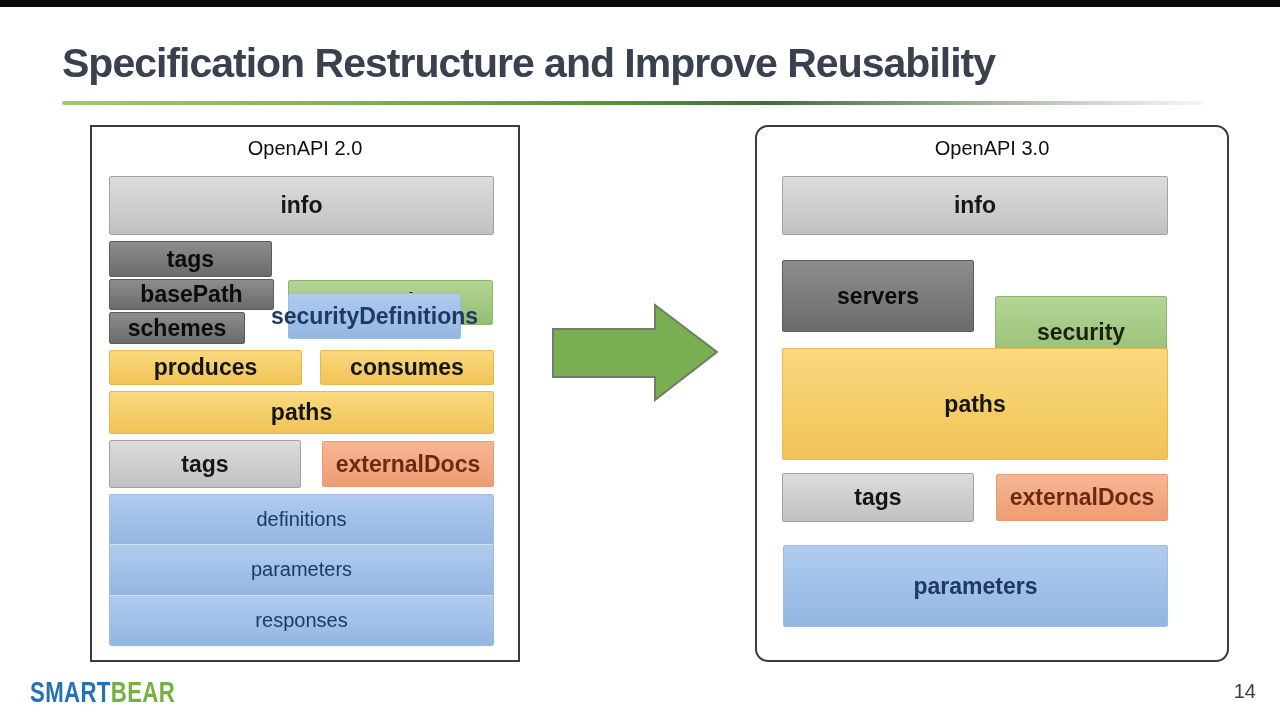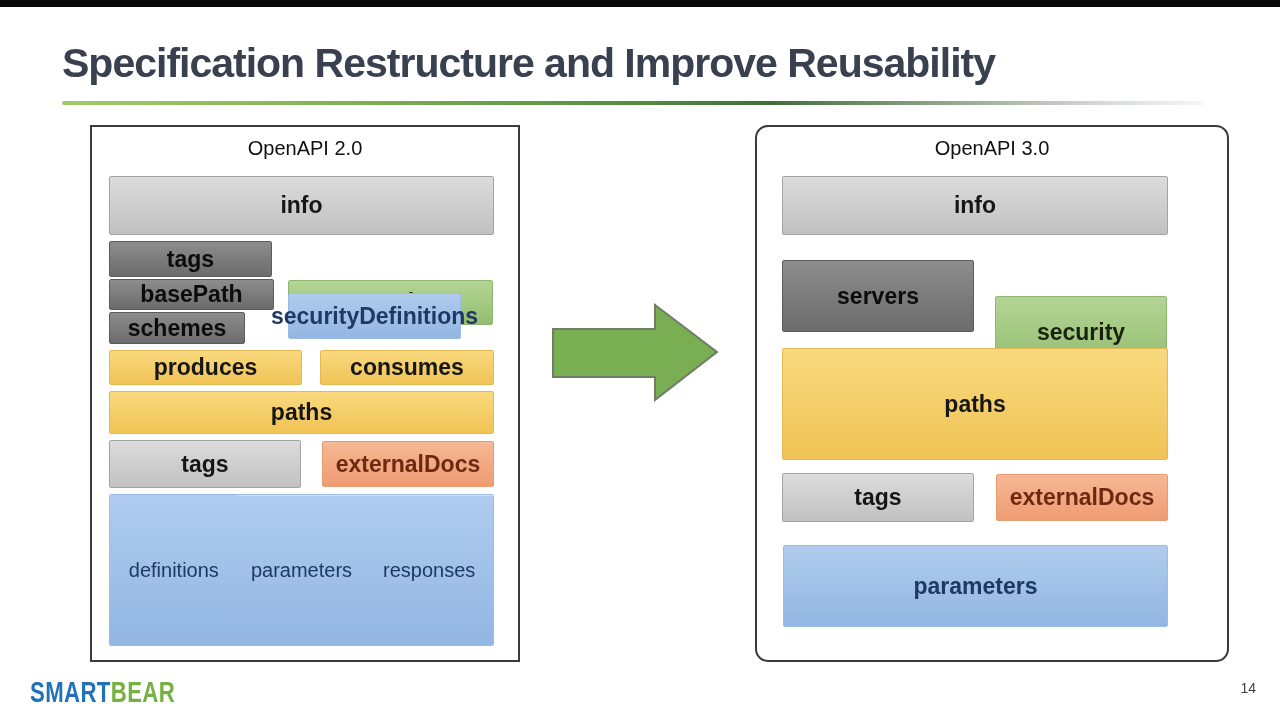--- a/index.html
+++ b/index.html
@@ -51,39 +51,39 @@
     border:1px solid var(--blueBorder,#9DBCE4);color:var(--blueText,#1F3864);
   }
   .yellow{
     background:linear-gradient(var(--yellowTop,#F9D97E),var(--yellowBottom,#F0C355));
     border:1px solid var(--yellowBorder,#E5B851);
   }
   .salmon{
     background:linear-gradient(var(--salmonTop,#F6B795),var(--salmonBottom,#EF9C72));
     border:1px solid var(--salmonBorder,#E89A70);color:var(--salmonText,#6E2A10);
   }
-  .stack{position:absolute;box-sizing:border-box;display:flex;flex-direction:row;
+  .stack{position:absolute;box-sizing:border-box;display:flex;flex-direction:column;
     border:1px solid var(--blueBorder,#9DBCE4);border-radius:2px;overflow:hidden;}
   .stack .row{
     flex:1;display:flex;align-items:center;justify-content:center;
     font-size:20px;color:var(--blueText,#1F3864);
     background:linear-gradient(var(--blueTop,#AFCCEE),var(--blueBottom,#92B6E2));
     border-top:1px solid #CFE0F3;
   }
   .stack .row:first-child{border-top:none;}
   .arrow{position:absolute;left:545px;top:300px;width:180px;height:105px;}
   .arrow polygon{fill:var(--arrowFill,#79AE53);stroke:var(--arrowStroke,#6F7D66);stroke-width:2;}
   .logo{
     position:absolute;left:30px;top:675px;font-size:30px;font-weight:700;
     transform:scaleX(0.74);transform-origin:left center;white-space:nowrap;letter-spacing:0.5px;
   }
   .logo-smart{color:var(--logoBlue,#2172B8);}
   .logo-bear{color:var(--logoGreen,#76B043);}
   .page-number{
-    position:absolute;right:24px;top:680px;font-size:14px;color:var(--pageNumberColor,#3F3F3F);
+    position:absolute;right:24px;top:680px;font-size:20px;color:var(--pageNumberColor,#3F3F3F);
   }
 </style>
 </head>
 <body>
 
 <div class="slide">
 
   <div class="topbar"></div>
 
   <h1 class="title">Specification Restructure and Improve Reusability</h1>

